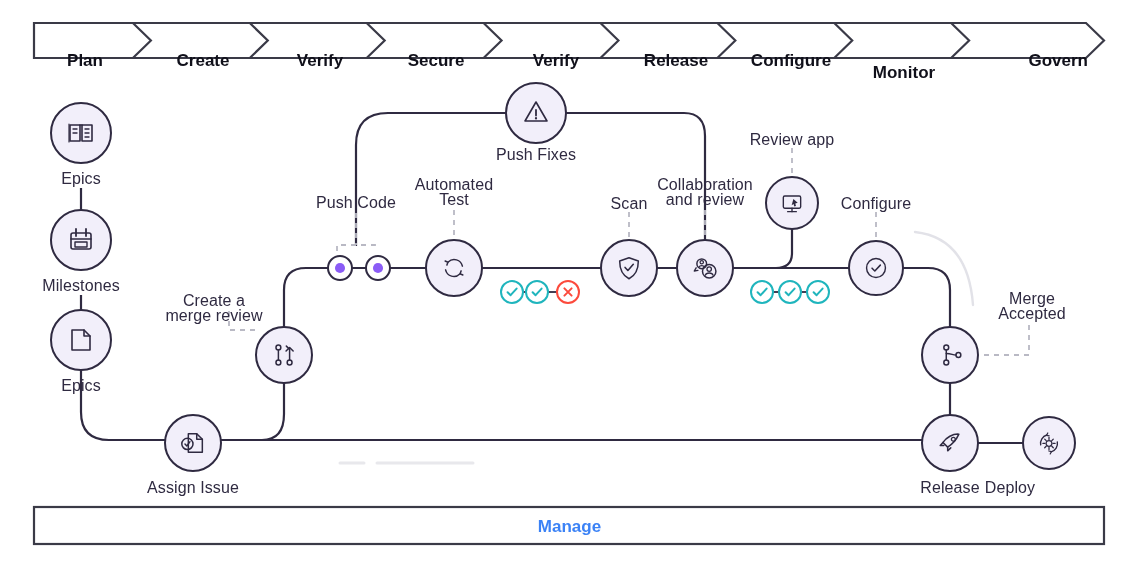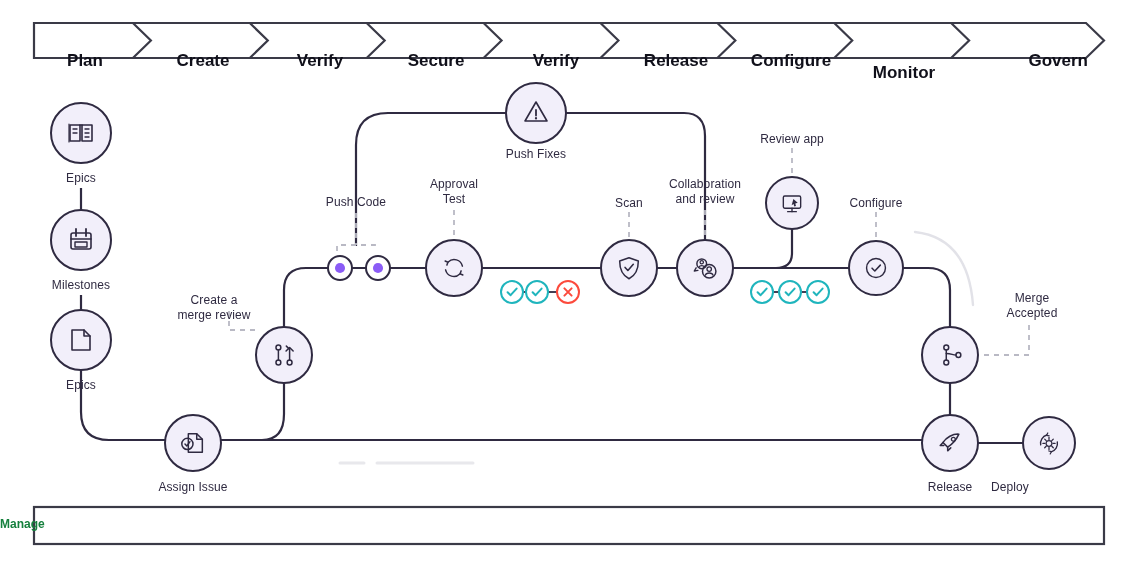--- a/index.html
+++ b/index.html
@@ -7,41 +7,42 @@
     width:1139px;height:561px;
     font-family:"Liberation Sans", sans-serif;
     color:#2f2a41;
     position:relative;
     overflow:hidden;
   }
   #stage{position:absolute;left:0;top:0;width:1139px;height:561px;}
   svg.layer{position:absolute;left:0;top:0;width:1139px;height:561px;overflow:visible;}
   .node-label{
     position:absolute;
-    font-size:12px;
+    font-size:16px;
     line-height:15px;
     color:#2f2a41;
     text-align:center;
     white-space:pre-line;
     letter-spacing:0.1px;
   }
   .stage-label{
     position:absolute;
     font-size:17px;
     font-weight:bold;
     color:#10101a;
     text-align:center;
     white-space:nowrap;
     margin-top:20px;
   }
   .manage-label{
     position:absolute;
-    font-size:12px;
+    font-size:17px;
     font-weight:bold;
-    color:#15803d;
+    color:#3b82f6;
+    text-align:center;
     white-space:nowrap;
   }
 </style>
 </head>
 <body>
 
 <div id="stage">
 
   <svg class="layer" aria-hidden="true">
     <g id="header-bar-group">
@@ -240,21 +241,21 @@
       <div class="stage-label" style="left: 721px; top: 31px; width: 140px;">Configure</div>
       <div class="stage-label" style="left: 834px; top: 43px; width: 140px;">Monitor</div>
       <div class="stage-label" style="left: 948px; top: 31px; width: 140px; text-align: right;">Govern</div>
       <div class="node-label" style="left: 6px; top: 171px; width: 150px;">Epics</div>
       <div class="node-label" style="left: 6px; top: 278px; width: 150px;">Milestones</div>
       <div class="node-label" style="left: 6px; top: 378px; width: 150px;">Epics</div>
       <div class="node-label" style="left: 118px; top: 480px; width: 150px;">Assign Issue</div>
       <div class="node-label" style="left: 139px; top: 293px; width: 150px;">Create a
 merge review</div>
       <div class="node-label" style="left: 281px; top: 195px; width: 150px;">Push Code</div>
-      <div class="node-label" style="left: 379px; top: 177px; width: 150px;">Approval
+      <div class="node-label" style="left: 379px; top: 177px; width: 150px;">Automated
 Test</div>
       <div class="node-label" style="left: 461px; top: 147px; width: 150px;">Push Fixes</div>
       <div class="node-label" style="left: 554px; top: 196px; width: 150px;">Scan</div>
       <div class="node-label" style="left: 630px; top: 177px; width: 150px;">Collaboration
 and review</div>
       <div class="node-label" style="left: 717px; top: 132px; width: 150px;">Review app</div>
       <div class="node-label" style="left: 801px; top: 196px; width: 150px;">Configure</div>
       <div class="node-label" style="left: 957px; top: 291px; width: 150px;">Merge
 Accepted</div>
       <div class="node-label" style="left: 875px; top: 480px; width: 150px;">Release</div>

